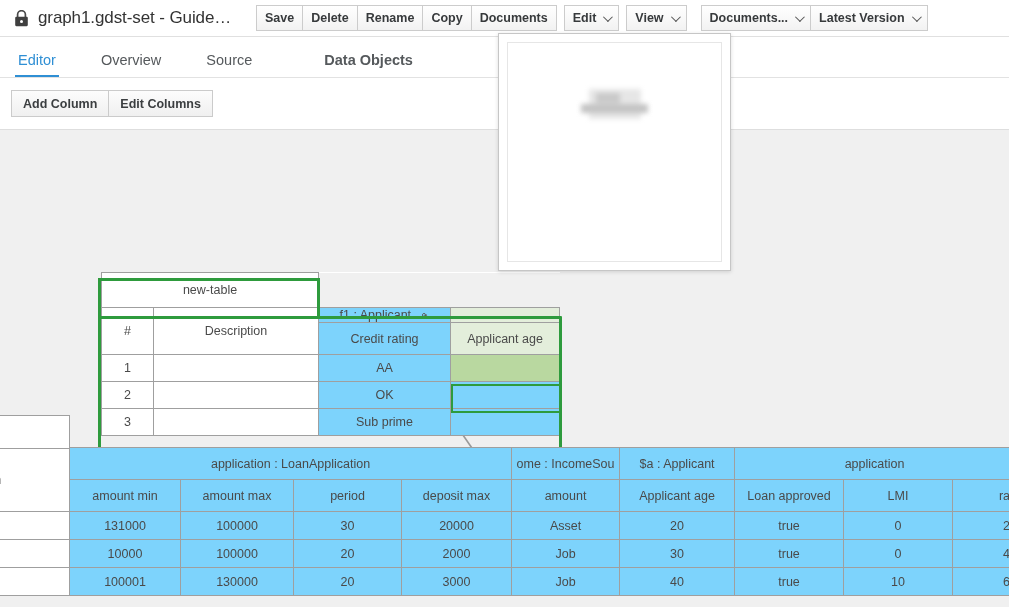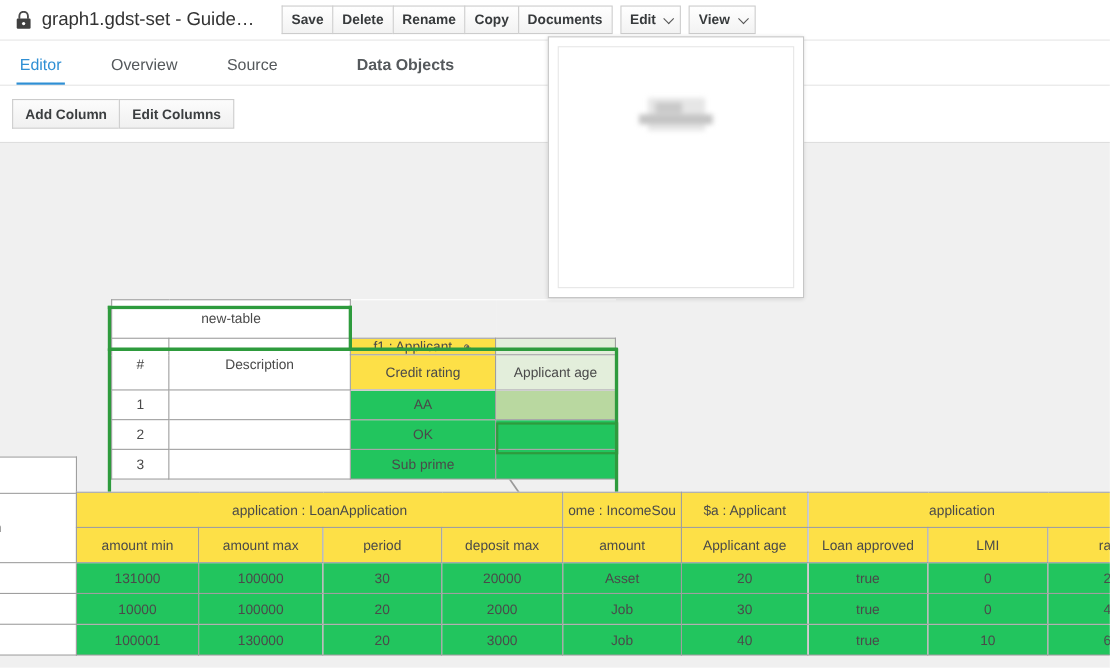--- a/index.html
+++ b/index.html
@@ -99,23 +99,23 @@
 
   
   .dt{position:absolute;border-collapse:collapse;table-layout:fixed;background:#fff;}
   .dt td,.dt th{
     border:1px solid #9f9f9f;
     font-weight:normal;font-size:12.5px;color:#4a4a4a;
     text-align:center;vertical-align:middle;
     padding:0;overflow:hidden;white-space:nowrap;
   }
   .c-white{background:#ffffff;}
-  .c-hdr{background:#fde047;}
+  .c-hdr{background:#7dd3fc;}
   .c-hdr2{background:#e3eedb;}
-  .c-row{background:#22c55e;}
+  .c-row{background:#7dd3fc;}
   .c-sel{background:#b9d8a0;}
   .t-name{background:#ffffff;font-size:12.5px;}
   .rownum{color:#6b6b6b;}
 
   
   .frame-top{
     position:absolute;left:98px;top:148px;
     border:3px solid #2e9b3d;border-radius:1px;
     box-sizing:border-box;
     width:464px;height:190px;
@@ -176,20 +176,24 @@
     <div class="gap"></div>
     <div class="btn-group">
       <button class="tb-btn caret">Edit</button>
     </div>
     <div class="gap"></div>
     <div class="btn-group">
       <button class="tb-btn caret">View</button>
     </div>
     <div class="gap"></div>
     <div class="gap"></div>
+    <div class="btn-group">
+      <button class="tb-btn caret">Documents...</button>
+      <button class="tb-btn caret">Latest Version</button>
+    </div>
     <div class="gap-lg"></div>
 
   </div>
 </div>
 
 <div class="tabbar">
   <div class="tab active" style="margin-left:18px;">Editor</div>
   <div class="tab" style="margin-left:45px;">Overview</div>
   <div class="tab" style="margin-left:45px;">Source</div>
   <div class="tab" style="margin-left:72px;font-weight:bold;">Data Objects</div>

